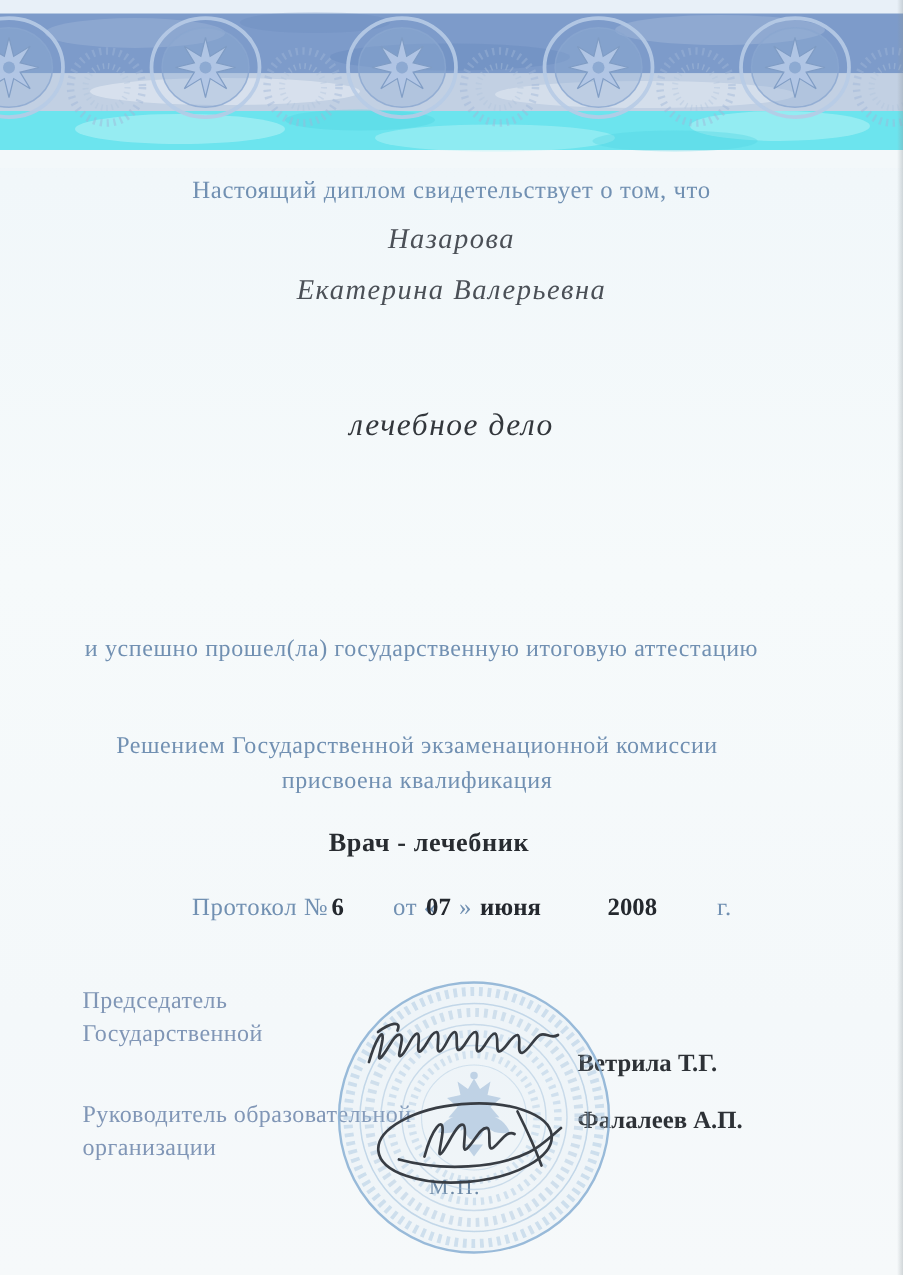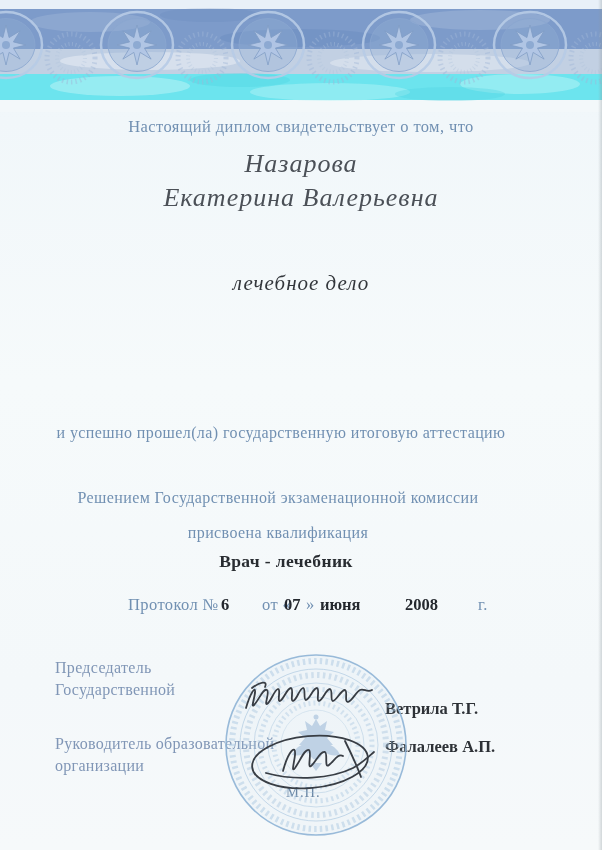--- a/index.html
+++ b/index.html
@@ -31,28 +31,28 @@
     left: 0;
     width: 602px;
     text-align: center;
     white-space: nowrap;
   }
   .blue {
     color: #7190b2;
     letter-spacing: 0.4px;
   }
   .intro       { top: 117px; font-size: 16.5px; }
-  .name-line   { font-size: 26px; font-style: italic; color: #4b5057; letter-spacing: 1px; }
+  .name-line   { font-size: 19px; font-style: italic; color: #4b5057; letter-spacing: 1px; }
   .name1       { top: 149px; }
   .name2       { top: 183px; }
   .program     { top: 221px; font-size: 16.5px; }
   .specialty   { top: 271px; font-size: 21px; font-style: italic; color: #33373c; letter-spacing: 1px; }
   .attestation { top: 424px; font-size: 16px; width: 562px; }
   .commission1 { top: 489px; font-size: 16px; width: 556px; }
-  .commission2 { top: 512px; font-size: 16px; width: 556px; margin-top: 12px; }
+  .commission2 { top: 512px; font-size: 16px; width: 556px; }
   .qualification { top: 551px; font-size: 17.5px; font-weight: 700; color: #282c31; width: 572px; letter-spacing: 0.4px; }
   .proto-span {
     position: absolute;
     top: 595px;
     font-size: 16.5px;
     white-space: nowrap;
   }
   .proto-dark { color: #24282e; font-weight: 700; }
   .sig-label {
     position: absolute;

